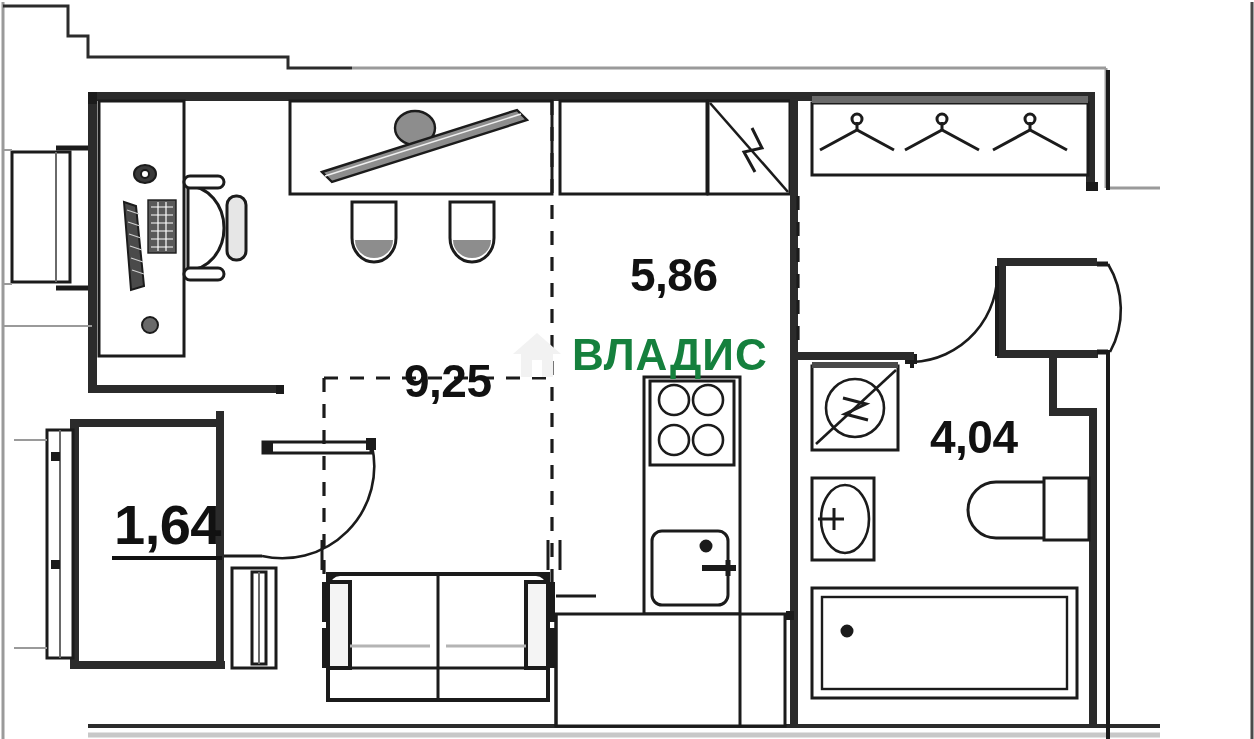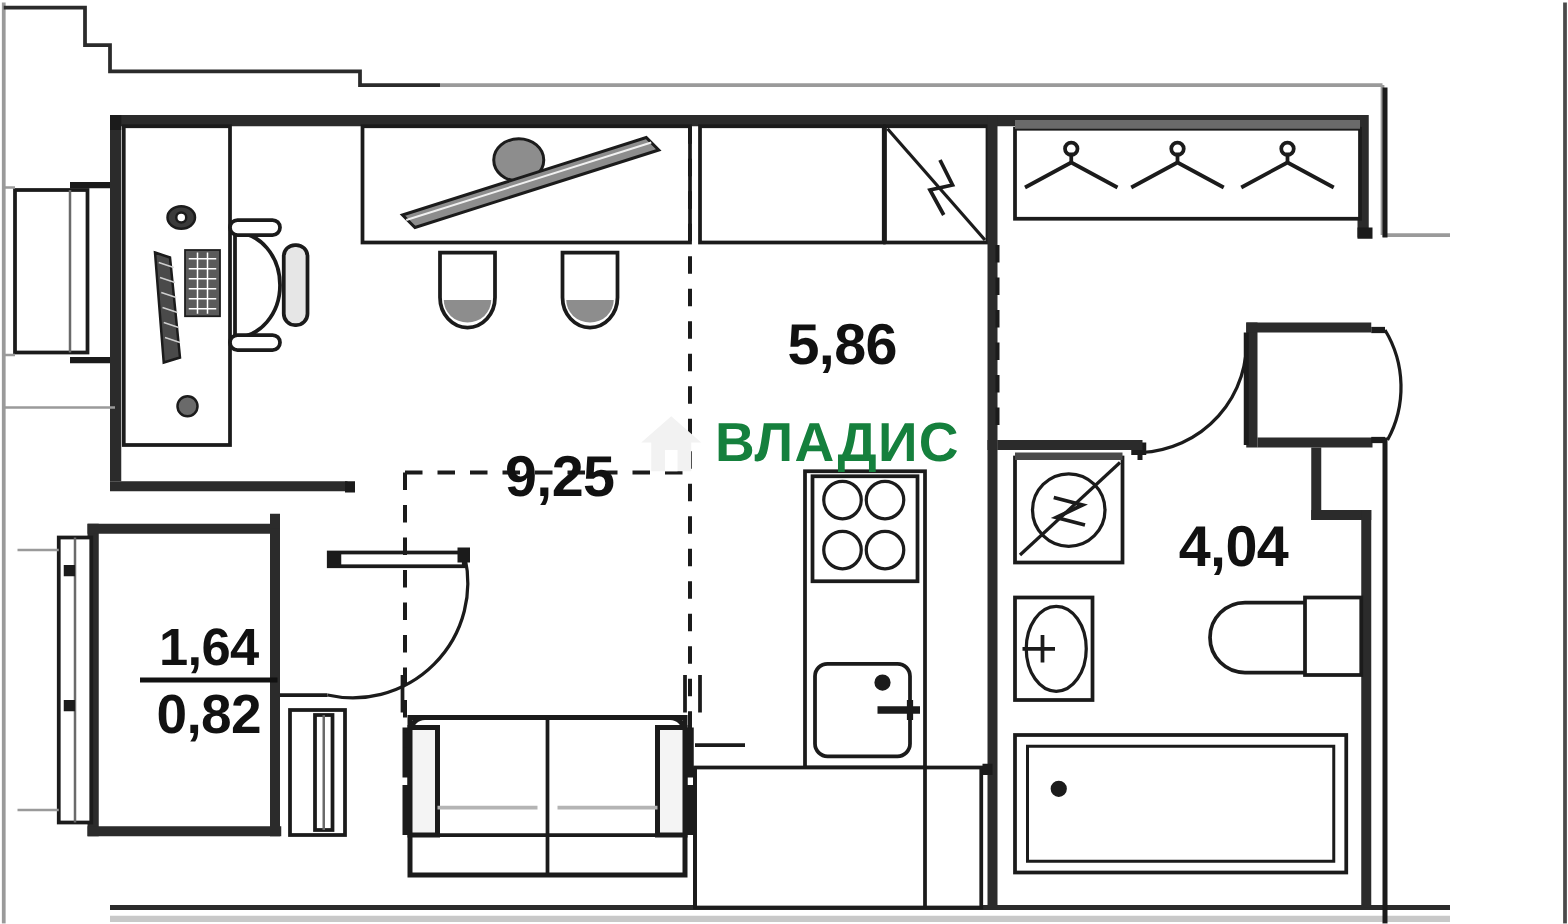--- a/index.html
+++ b/index.html
@@ -41,21 +41,21 @@
   .frac {
     position: absolute;
     text-align: center;
     font-family: "Liberation Sans", sans-serif;
     font-weight: 700;
     color: #111111;
     line-height: 1.04;
     letter-spacing: -0.5px;
   }
   .frac .num {
-    font-size: 42px;
+    font-size: 56px;
     display: block;
     padding: 0 2px 1px 2px;
   }
   .frac .bar {
     display: block;
     height: 4px;
     background: #111111;
     margin: 1px 0 2px 0;
   }
   .frac .den {
@@ -344,21 +344,20 @@
       <rect x="22" y="30" width="10" height="17" fill="#ffffff"></rect>
     </svg>
     <span class="wm-text">ВЛАДИС</span>
   </div>
 
   <div class="area-label big" style="left:404px; top:326px;margin-top:32px;">9,25</div>
 
   <div class="area-label big" style="left:630px; top:252px;">5,86</div>
 
 
-  <div class="area-label big" style="left:930px; top:414px;margin-left:13px;">4,04</div>
+  <div class="area-label big" style="left:930px; top:414px;">4,04</div>
 
   <div class="frac" style="left:112px; top:496px; width:110px;">
     <span class="num">1,64</span>
     <span class="bar"></span>
-    <span class="den">0,82</span>
   </div>
 
 </div>
 
 </body></html>

